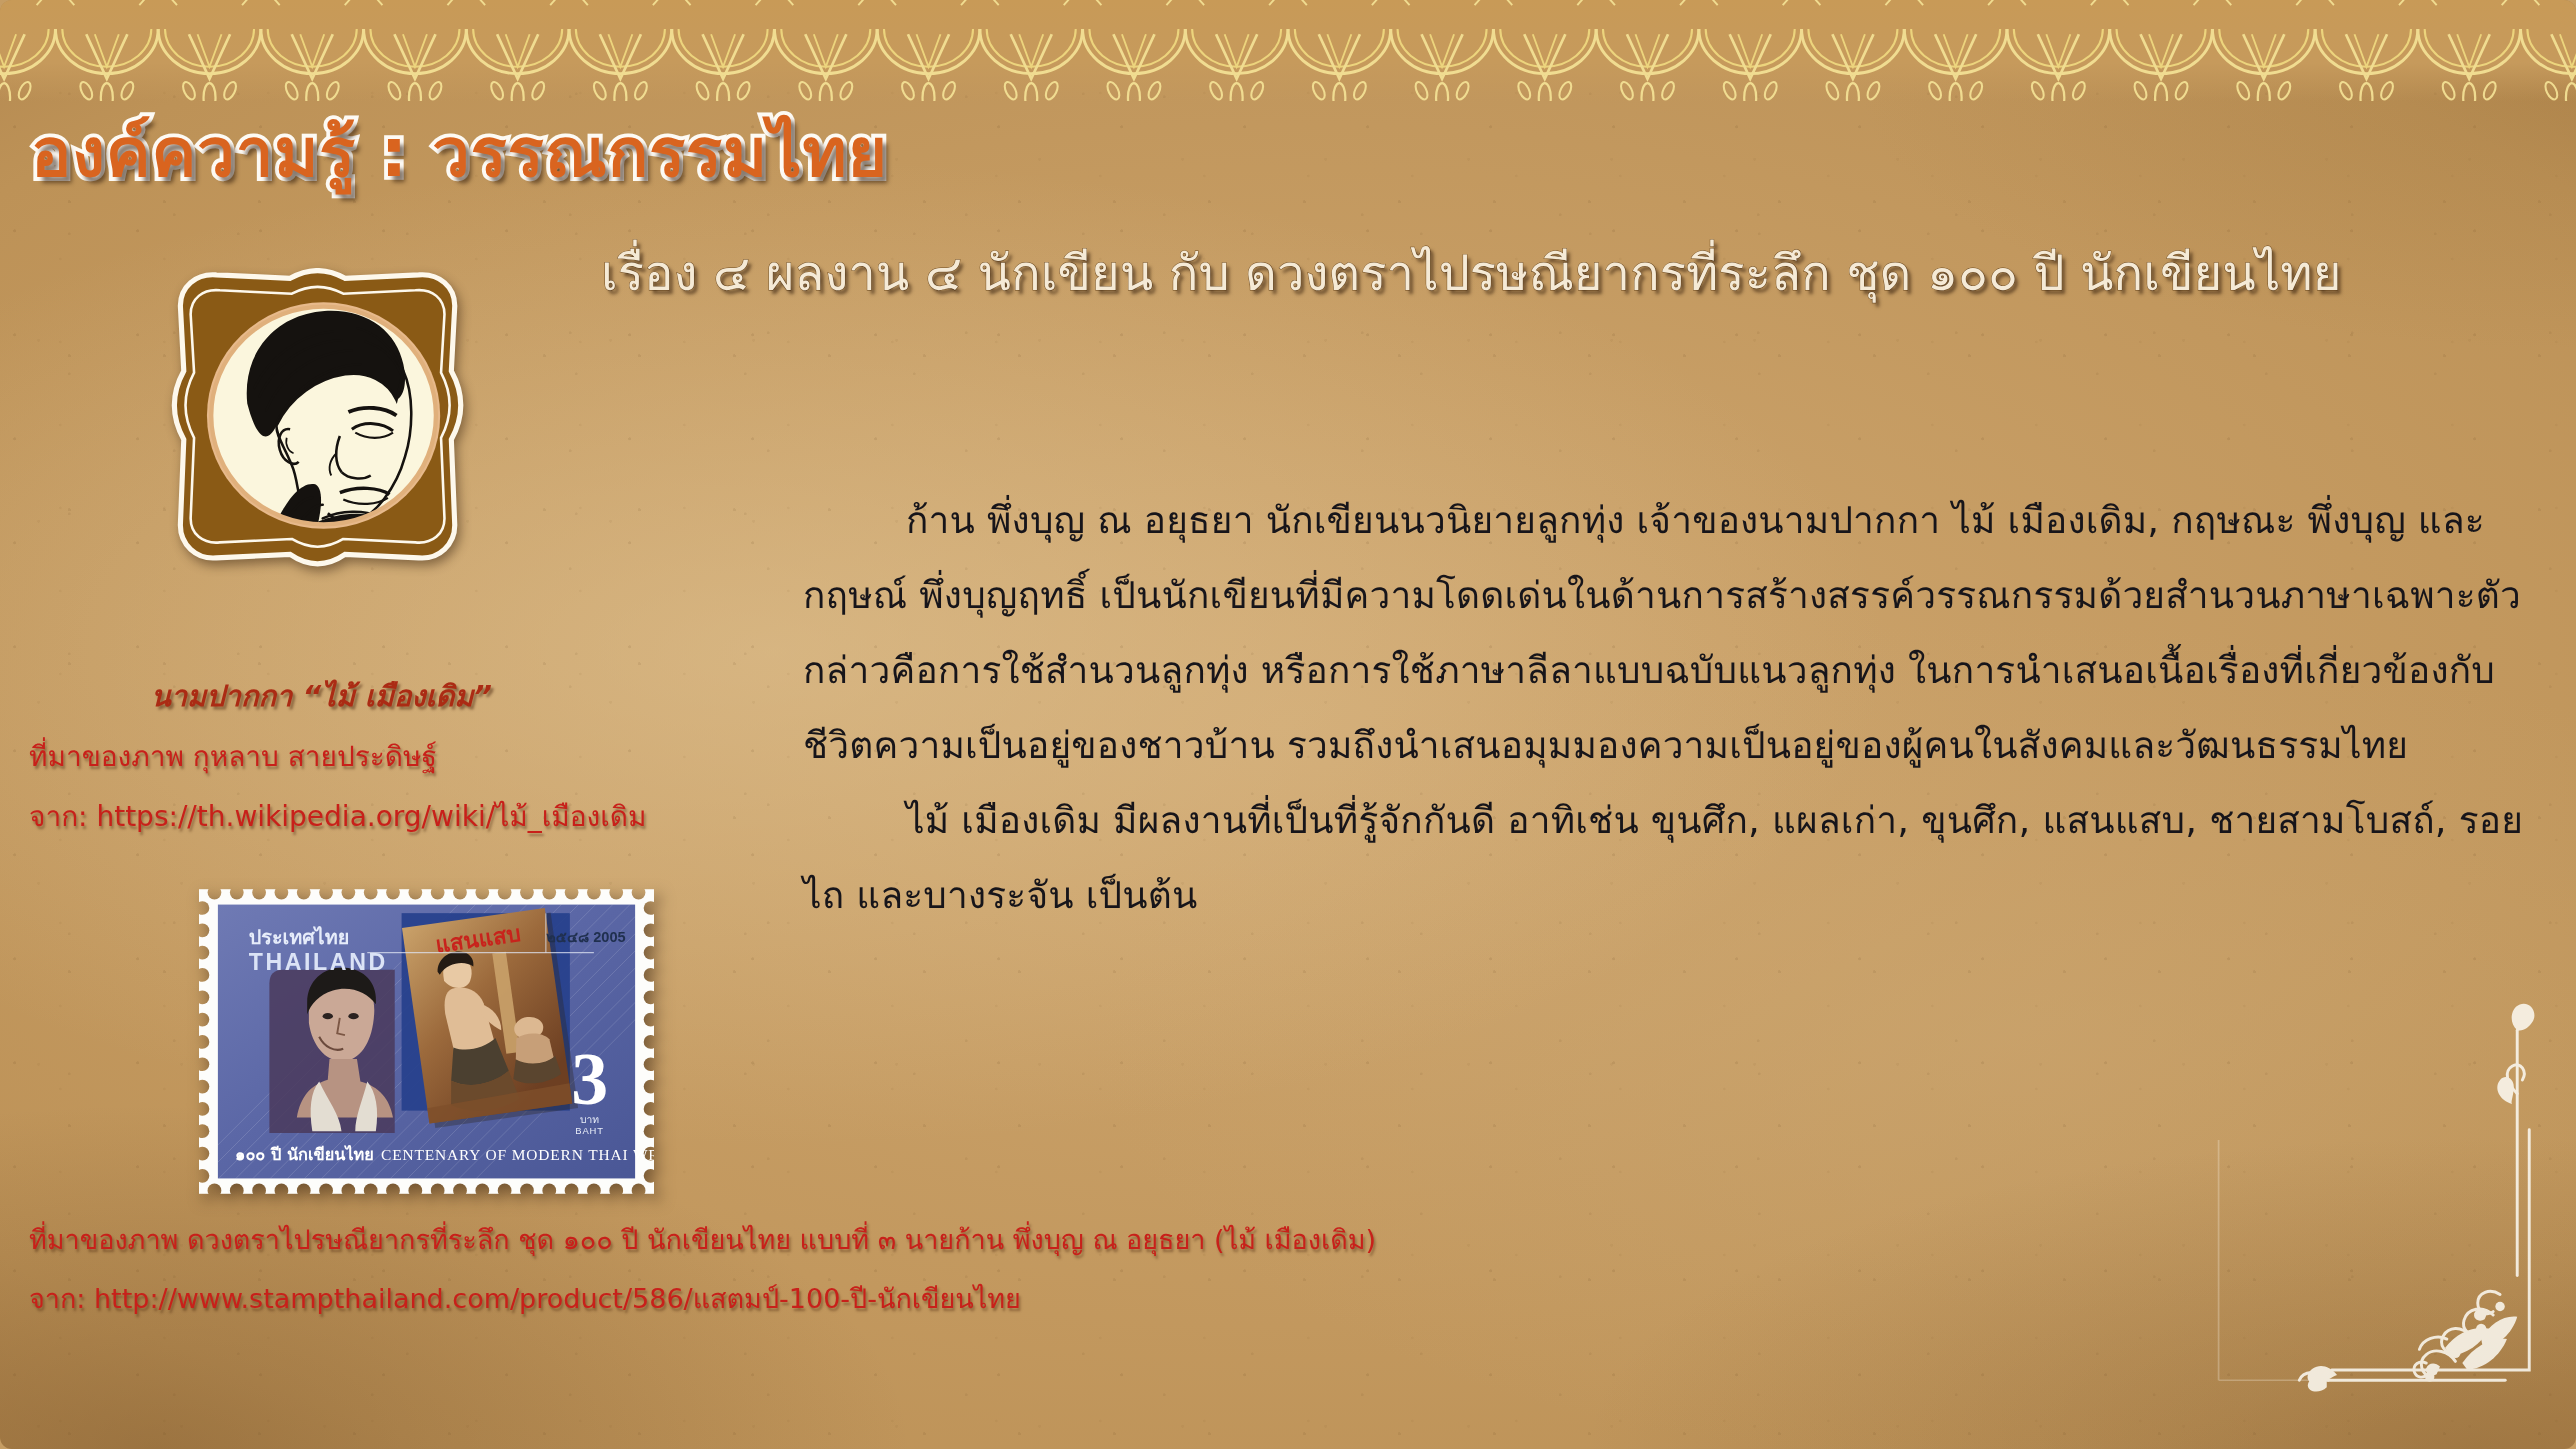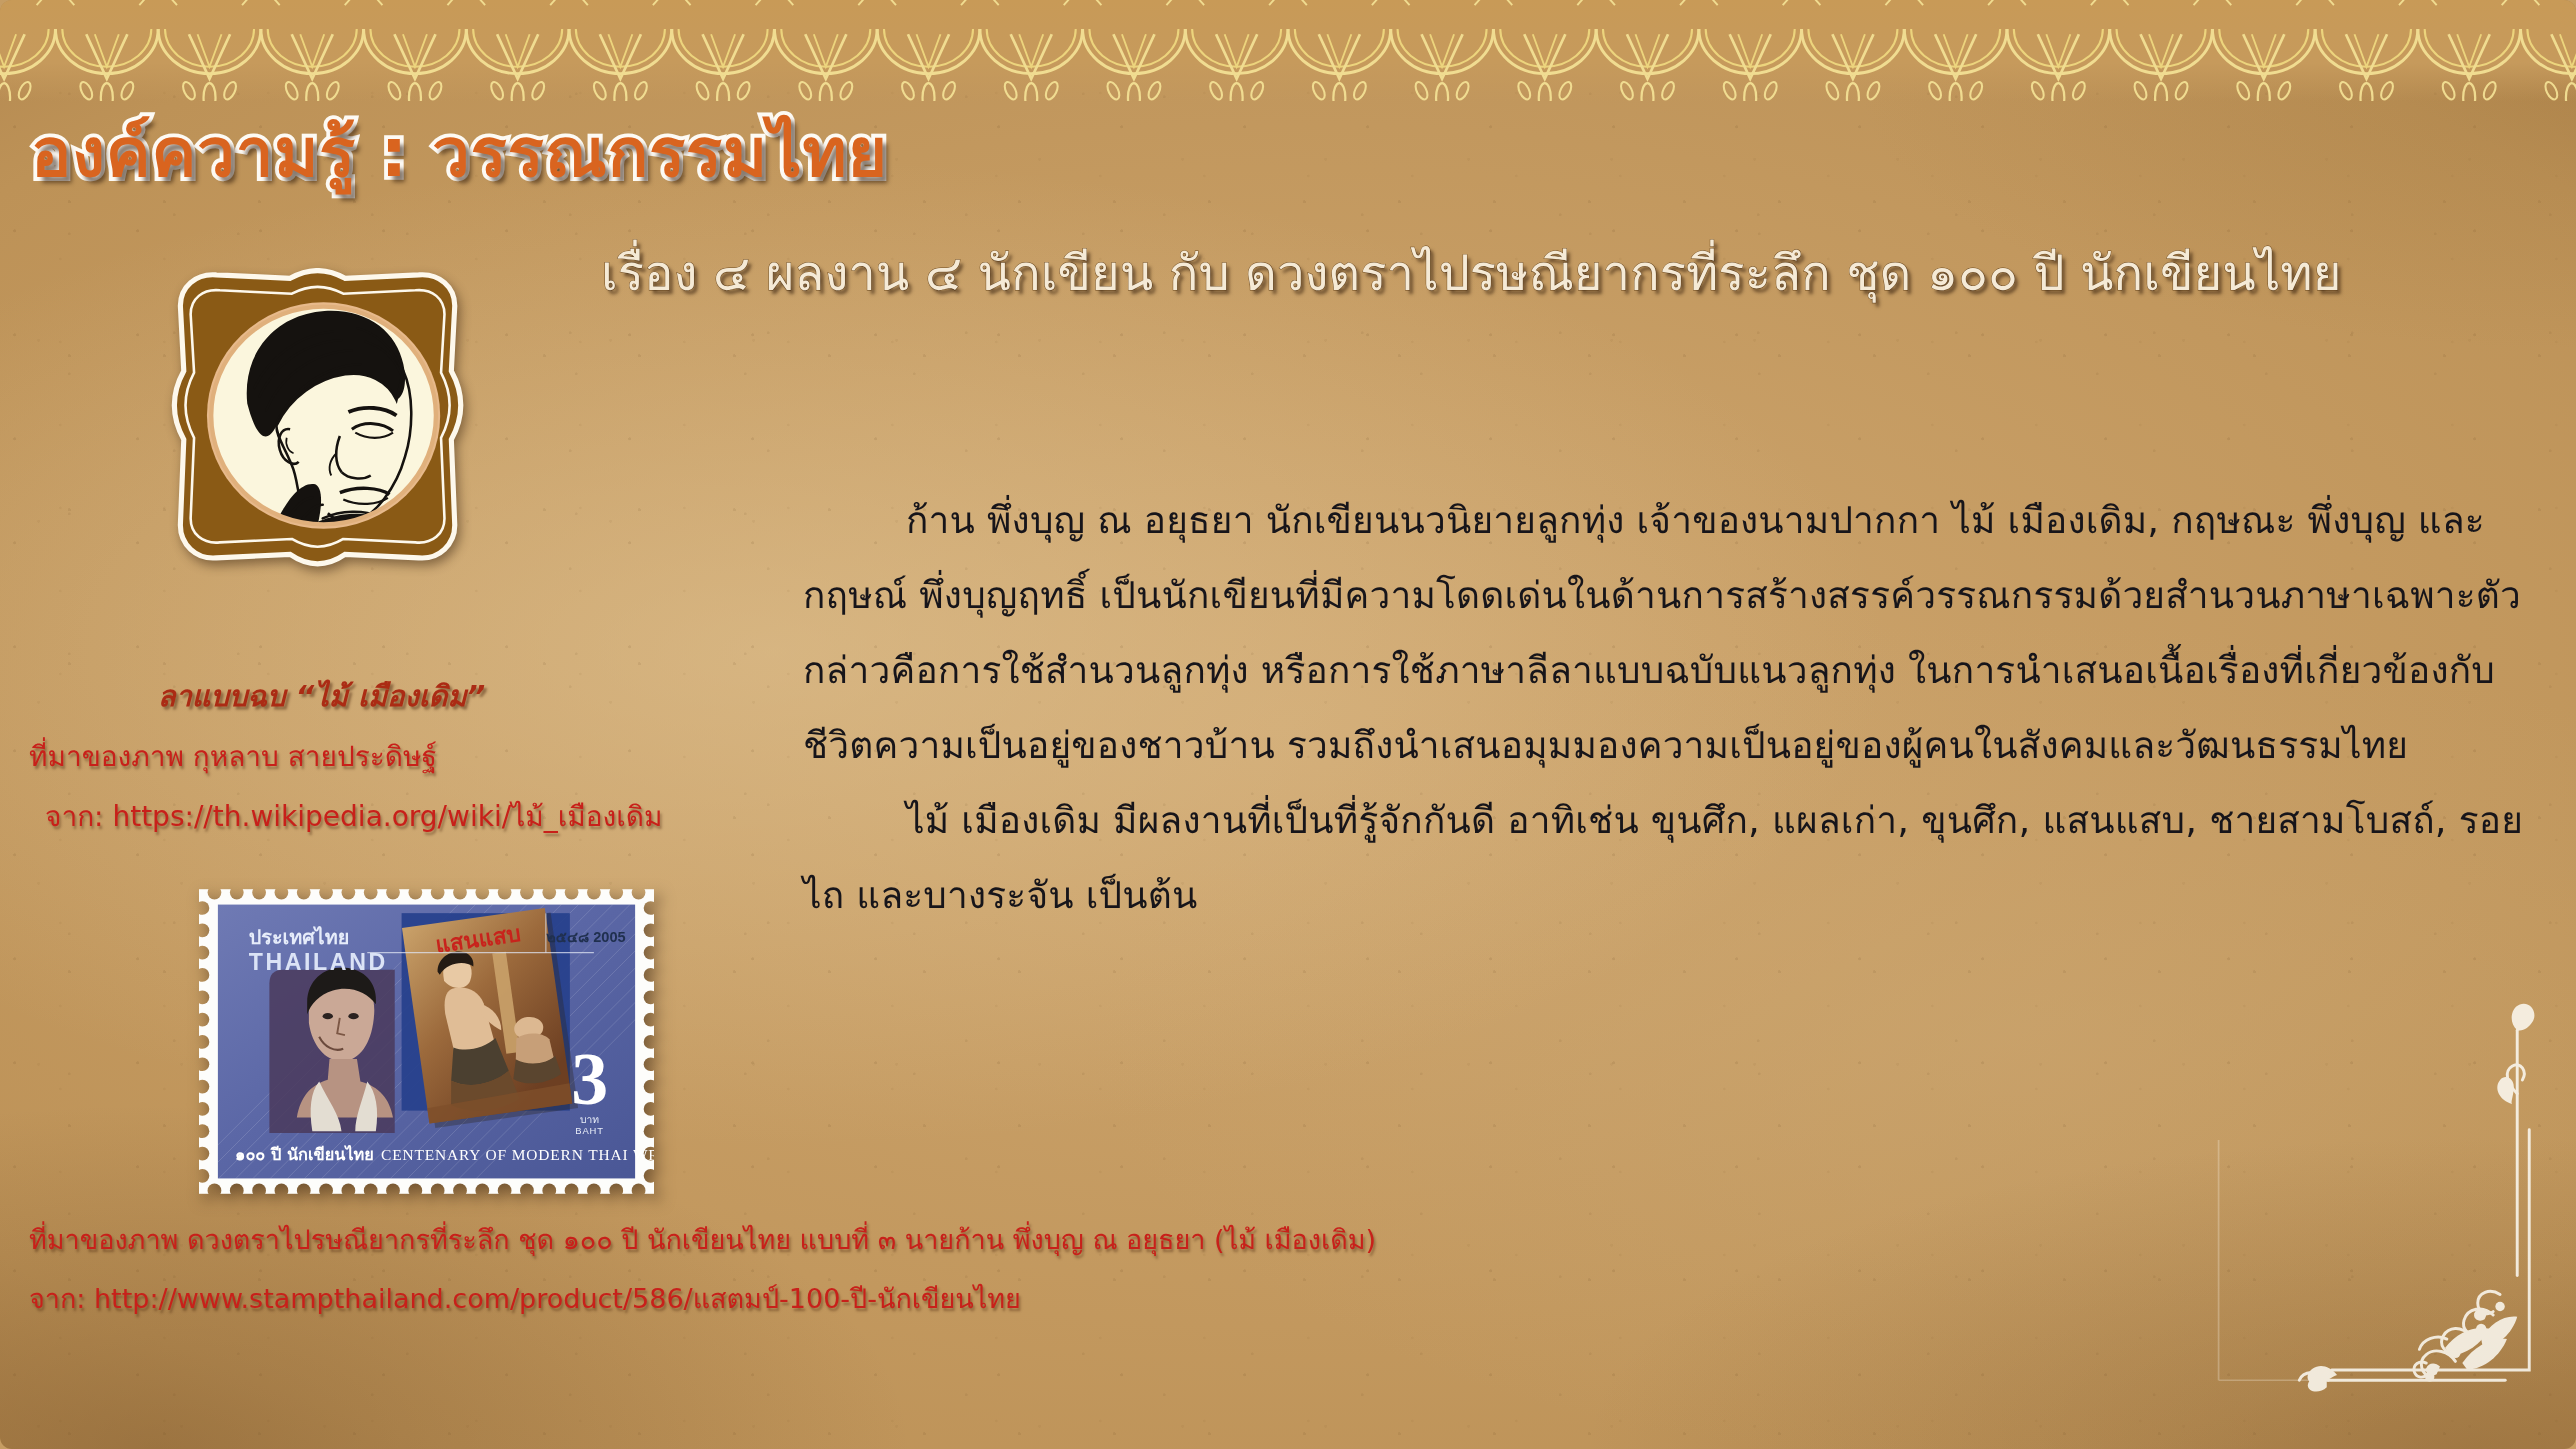--- a/index.html
+++ b/index.html
@@ -88,21 +88,21 @@
   #writer-name { top:624px; font-size:34px; }
   #pen-name    { top:673px; font-size:29px; }
 
   
   .cite {
     position:absolute; color:#c8201a; font-weight:normal;
     text-shadow:1.7px 2.6px 2.6px rgba(60,25,5,.4);
     white-space:nowrap;
   }
   #cite-img-1 { left:29px; top:734px; font-size:28px; }
-  #cite-url-1 { left:45px; top:794px; font-size:28px;text-align:center; }
+  #cite-url-1 { left:29px; top:794px; font-size:28px;text-align:center; }
   #cite-img-2 { left:29px; top:1218px; font-size:27px; }
   #cite-url-2 { left:29px; top:1277px; font-size:27px; }
 
   
   #body-text {
     position:absolute; left:803px; top:483px; width:1747px;
     color:#17151a; font-size:37px; line-height:75px;
     letter-spacing:0.2px;
   }
   #body-text p { margin:0; }
@@ -266,21 +266,21 @@
           <path d="M176,302 C186,286 196,276 206,276"></path>
           <path d="M214,300 C234,292 256,294 272,300"></path>
           <path d="M206,292 C228,282 254,282 272,290"></path>
         </g>
         <path d="M200,296 C232,282 268,284 292,298 L292,308 L196,308 Z" fill="#15120f"></path>
       </g>
       <ellipse cx="207" cy="172" rx="131" ry="127" fill="none" stroke="#e0b07c" stroke-width="5"></ellipse>
     </svg>
   </div>
 
-  <div id="pen-name" class="pt-name">ลาแบบฉบ “ไม้ เมืองเดิม”</div>
+  <div id="pen-name" class="pt-name">นามปากกา “ไม้ เมืองเดิม”</div>
 
   <div id="cite-img-1" class="cite">ที่มาของภาพ กุหลาบ สายประดิษฐ์</div>
   <div id="cite-url-1" class="cite">จาก: https://th.wikipedia.org/wiki/ไม้_เมืองเดิม</div>
 
   <div id="body-text">
     <p class="indent">ก้าน พึ่งบุญ ณ อยุธยา นักเขียนนวนิยายลูกทุ่ง เจ้าของนามปากกา ไม้ เมืองเดิม, กฤษณะ พึ่งบุญ และกฤษณ์ พึ่งบุญฤทธิ์ เป็นนักเขียนที่มีความโดดเด่นในด้านการสร้างสรรค์วรรณกรรมด้วยสำนวนภาษาเฉพาะตัว กล่าวคือการใช้สำนวนลูกทุ่ง หรือการใช้ภาษาลีลาแบบฉบับแนวลูกทุ่ง ในการนำเสนอเนื้อเรื่องที่เกี่ยวข้องกับชีวิตความเป็นอยู่ของชาวบ้าน รวมถึงนำเสนอมุมมองความเป็นอยู่ของผู้คนในสังคมและวัฒนธรรมไทย</p>
     <p class="indent">ไม้ เมืองเดิม มีผลงานที่เป็นที่รู้จักกันดี อาทิเช่น ขุนศึก, แผลเก่า, ขุนศึก, แสนแสบ, ชายสามโบสถ์, รอยไถ และบางระจัน เป็นต้น</p>
   </div>
 
   <div id="stamp">

